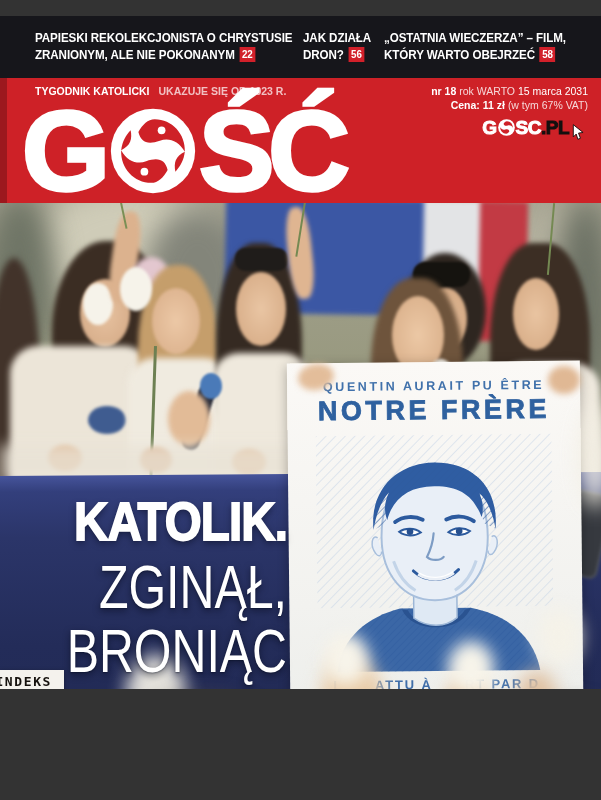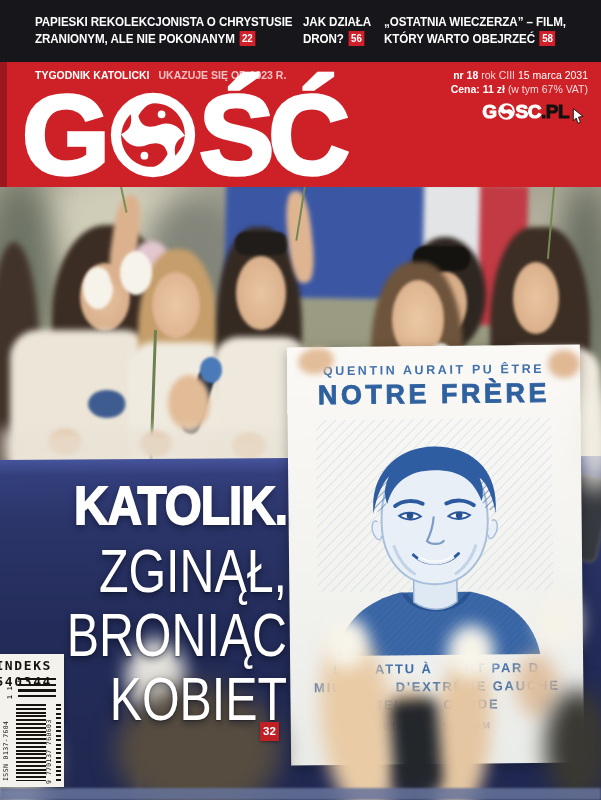--- a/index.html
+++ b/index.html
@@ -1,16 +1,16 @@
 <!DOCTYPE html>
 <html><head>
 <meta charset="utf-8">
 <style>
   html,body{margin:0;padding:0;background:#333;font-family:"Liberation Sans",sans-serif;}
-  .page{position:relative;width:601px;height:800px;overflow:hidden;background:#16161b;margin:0 auto;}
+  .page{position:relative;width:601px;height:673px;overflow:hidden;background:#16161b;margin:16px auto;}
   .abs{position:absolute;}
   .b{position:absolute;border-radius:50%;}
 
   
   .topstrip{position:absolute;left:0;top:0;width:601px;height:62px;background:#16161b;z-index:40;}
   .th{position:absolute;color:#fff;font-weight:700;font-size:12.5px;line-height:1.32;letter-spacing:-.1px;transform:scaleX(.93);transform-origin:left top;white-space:nowrap;}
   .badge{display:inline-block;min-width:15px;height:15px;padding:0 1px;background:#d2202a;color:#fff;font-size:10.5px;font-weight:700;text-align:center;line-height:15px;margin-left:5px;vertical-align:1px;}
 
   
   .masthead{position:absolute;left:0;top:62px;width:601px;height:125px;background:#ce2127;z-index:40;}
@@ -150,21 +150,21 @@
       <div><span>KTÓRY WARTO OBEJRZEĆ</span><span class="badge">58</span></div>
     </div>
   </div>
 
   <div class="masthead">
     <div class="spine"></div>
     <div class="tagline">
       <span class="bold">TYGODNIK KATOLICKI</span><span class="lt">UKAZUJE SIĘ OD 1923 R.</span>
     </div>
     <div class="issue">
-      <div><b>nr 18</b> <span class="soft">rok CIII</span> <span>15 marca 2031</span></div>
+      <div><b>nr 18</b> <span class="soft">rok WARTO</span> <span>15 marca 2031</span></div>
       <div><b>Cena: 11 zł</b> <span class="soft">(w tym 67% VAT)</span></div>
     </div>
 
     <div class="biglogo">
       <span class="L">G</span>
       <svg class="fishO" viewBox="0 0 100 100">
         <circle cx="50" cy="50" r="49" fill="#fff"></circle>
         <path d="M52 13 C 72 13 88 30 87 51 C 80 38 68 34 58 38 C 44 43 36 40 33 28 C 38 19 44 13 52 13 Z" fill="#ce2127"></path>
         <path d="M48 87 C 28 87 12 70 13 49 C 20 62 32 66 42 62 C 56 57 64 60 67 72 C 62 81 56 87 48 87 Z" fill="#ce2127"></path>
         <path d="M87 51 C 86 60 82 68 76 74 C 74 64 76 56 87 51 Z" fill="#ce2127"></path>

